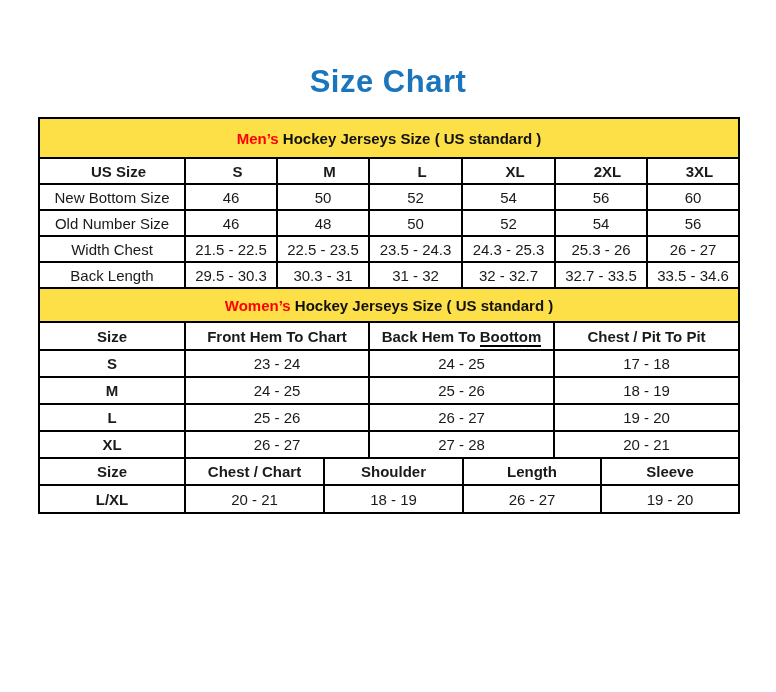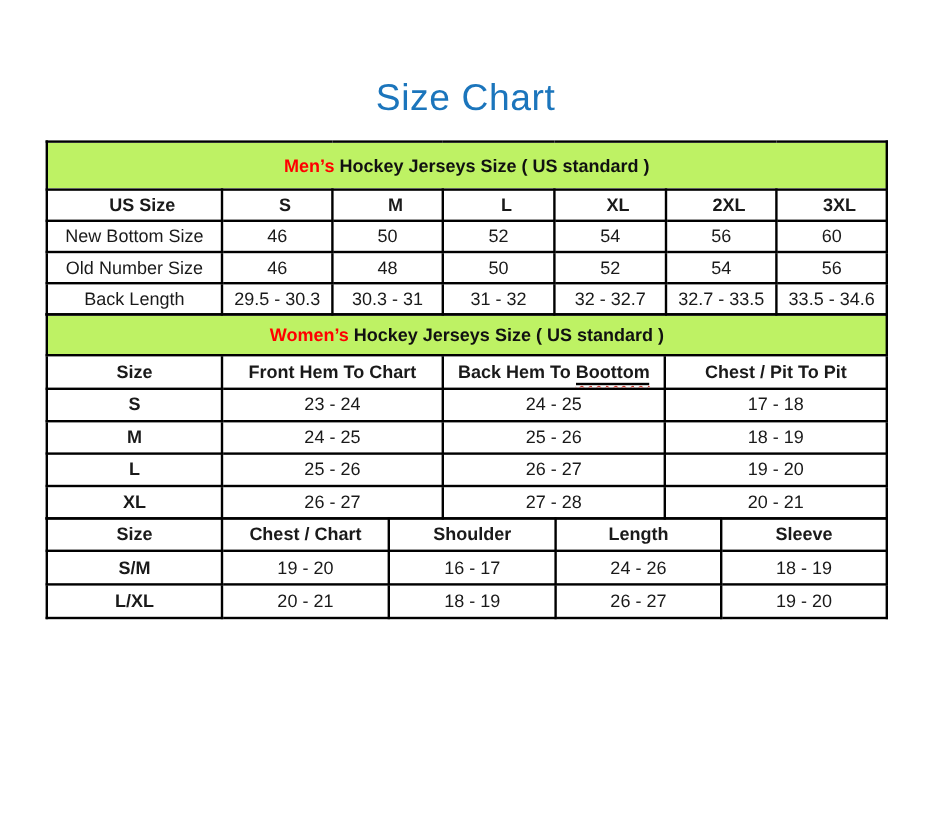--- a/index.html
+++ b/index.html
@@ -14,21 +14,21 @@
     color: #1a1a1a;
     overflow: hidden;
   }
   .page-title {
     margin: 0;
     padding-top: 60px;
     height: 44px;
     line-height: 44px;
     text-align: center;
     font-size: 31px;
-    font-weight: normal;
+    font-weight: bold;
     color: #1b75bc;
     letter-spacing: 0.5px;
   }
   .tables-wrap {
     width: 700px;
     margin: 13px auto 0 auto;
   }
   table.size-table {
     border-collapse: collapse;
     table-layout: fixed;
@@ -41,21 +41,21 @@
   table.size-table td {
     border: 2px solid #000000;
     text-align: center;
     vertical-align: middle;
     padding: 0 2px;
     font-size: 15px;
     overflow: hidden;
     white-space: nowrap;
   }
   .section-head {
-    background: #bef264;
+    background: #fde047;
     font-weight: bold;
     font-size: 16px;
     color: #111111;
   }
   .men   .section-head { height: 38px; }
   .women .section-head { height: 32px; margin-top: 35px; }
   .youth .section-head { height: 28px; }
   .section-head .hl { color: #ff0000; }
   tr.col-head th { font-weight: bold; }
   .men   tr.col-head th { height: 24px; padding-left: 15px; }
@@ -124,20 +124,29 @@
       <tr>
         <td class="row-label">Old Number Size</td>
         <td>46</td>
         <td>48</td>
         <td>50</td>
         <td>52</td>
         <td>54</td>
         <td>56</td>
       </tr>
       <tr>
+        <td class="row-label">Width Chest</td>
+        <td>21.5 - 22.5</td>
+        <td>22.5 - 23.5</td>
+        <td>23.5 - 24.3</td>
+        <td>24.3 - 25.3</td>
+        <td>25.3 - 26</td>
+        <td>26 - 27</td>
+      </tr>
+      <tr>
         <td class="row-label">Back Length</td>
         <td>29.5 - 30.3</td>
         <td>30.3 - 31</td>
         <td>31 - 32</td>
         <td>32 - 32.7</td>
         <td>32.7 - 33.5</td>
         <td>33.5 - 34.6</td>
       </tr>
     </tbody>
   </table>
@@ -200,27 +209,20 @@
       <tr class="col-head">
         <th>Size</th>
         <th>Chest / Chart</th>
         <th>Shoulder</th>
         <th>Length</th>
         <th>Sleeve</th>
       </tr>
     </thead>
     <tbody>
       <tr>
-        <td class="row-label-bold">S/M</td>
-        <td>19 - 20</td>
-        <td>16 - 17</td>
-        <td>24 - 26</td>
-        <td>18 - 19</td>
-      </tr>
-      <tr>
         <td class="row-label-bold">L/XL</td>
         <td>20 - 21</td>
         <td>18 - 19</td>
         <td>26 - 27</td>
         <td>19 - 20</td>
       </tr>
     </tbody>
   </table>
 
 </div>

